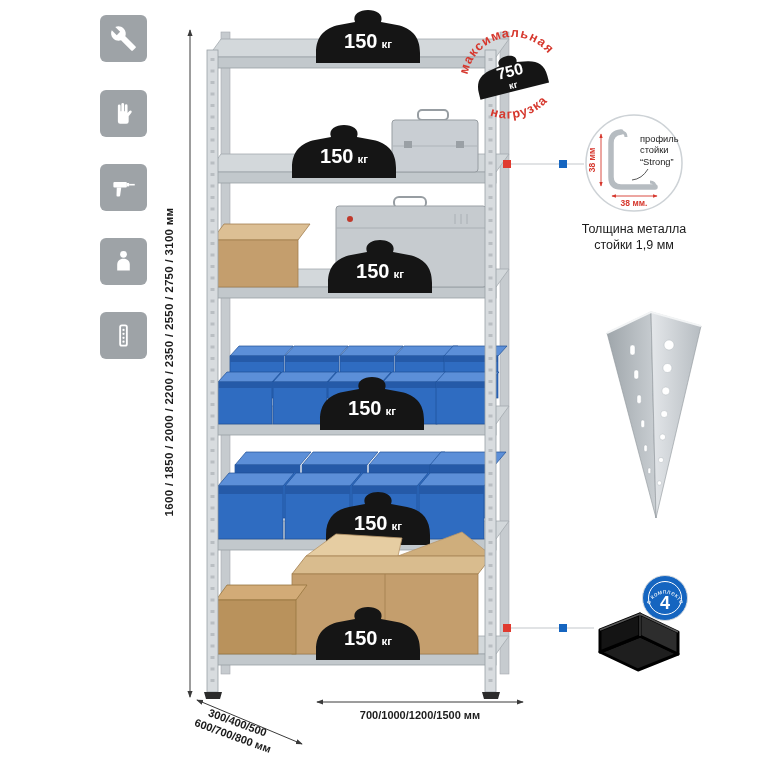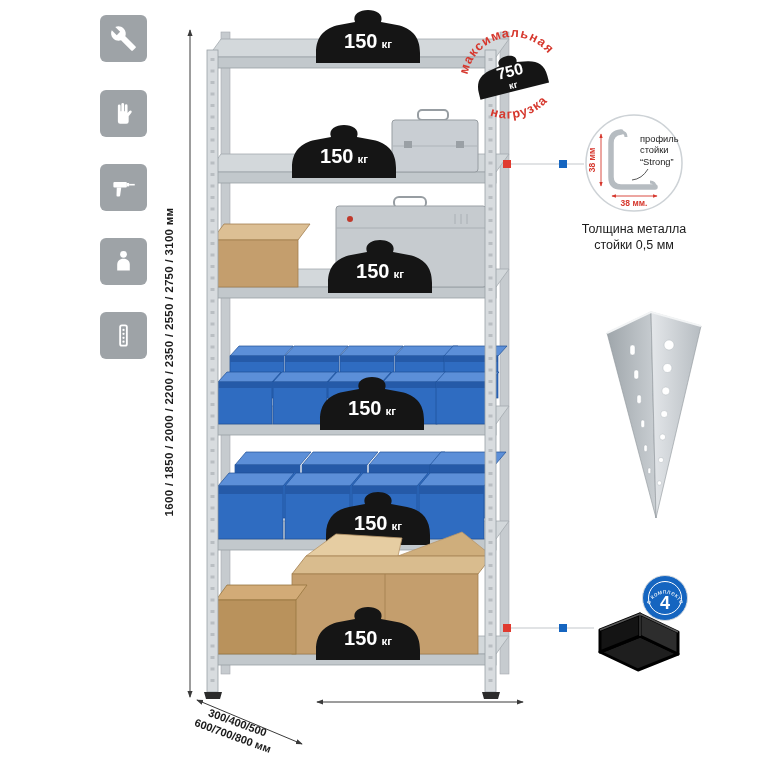--- a/index.html
+++ b/index.html
@@ -295,16 +295,17 @@
       <circle fill="#fff" cx="12" cy="10.5" r="1"></circle>
       <circle fill="#fff" cx="12" cy="14" r="1"></circle>
       <circle fill="#fff" cx="12" cy="17.5" r="1"></circle>
     </svg>
   </div>
 
   
   <div class="lbl height-lbl">1600 / 1850 / 2000 / 2200 / 2350 / 2550 / 2750 / 3100 мм</div>
   <div class="lbl depth-lbl">300/400/500
 600/700/800 мм</div>
+  <div class="lbl width-lbl">700/1000/1200/1500 мм</div>
   <div class="caption profile-caption">Толщина металла
-стойки 0,5 мм</div>
+стойки 1,9 мм</div>
 
 </div>
 
 </body></html>

